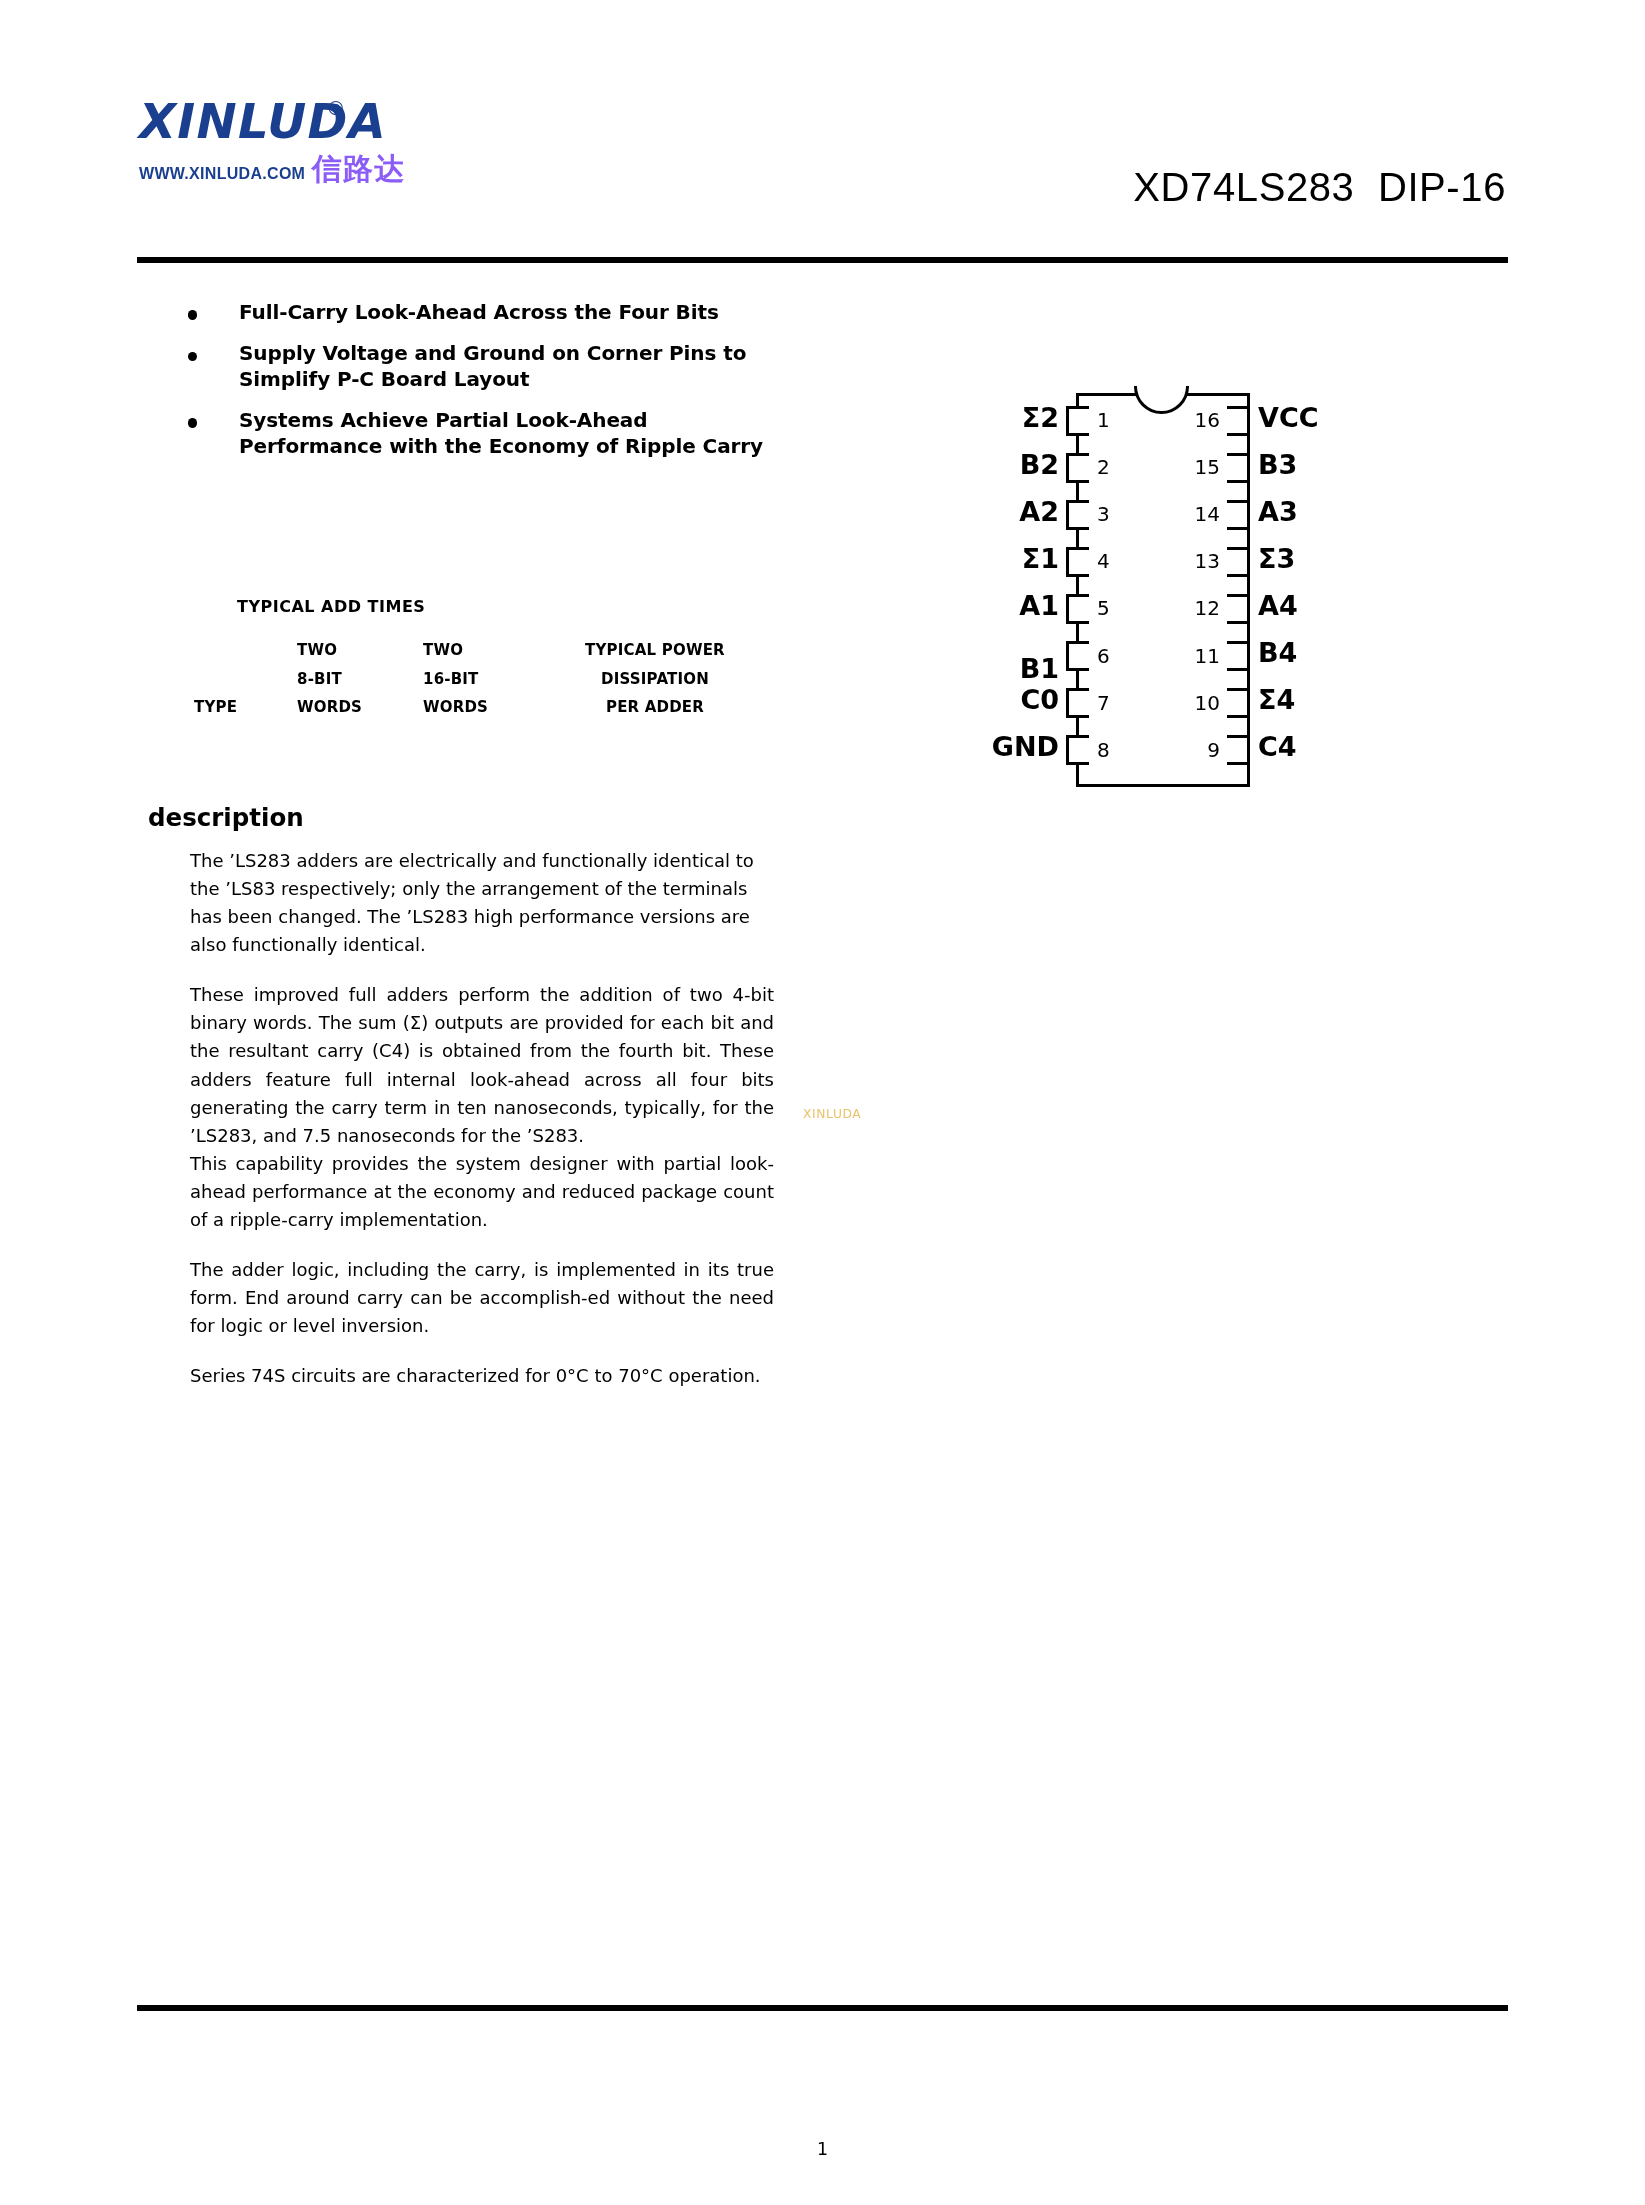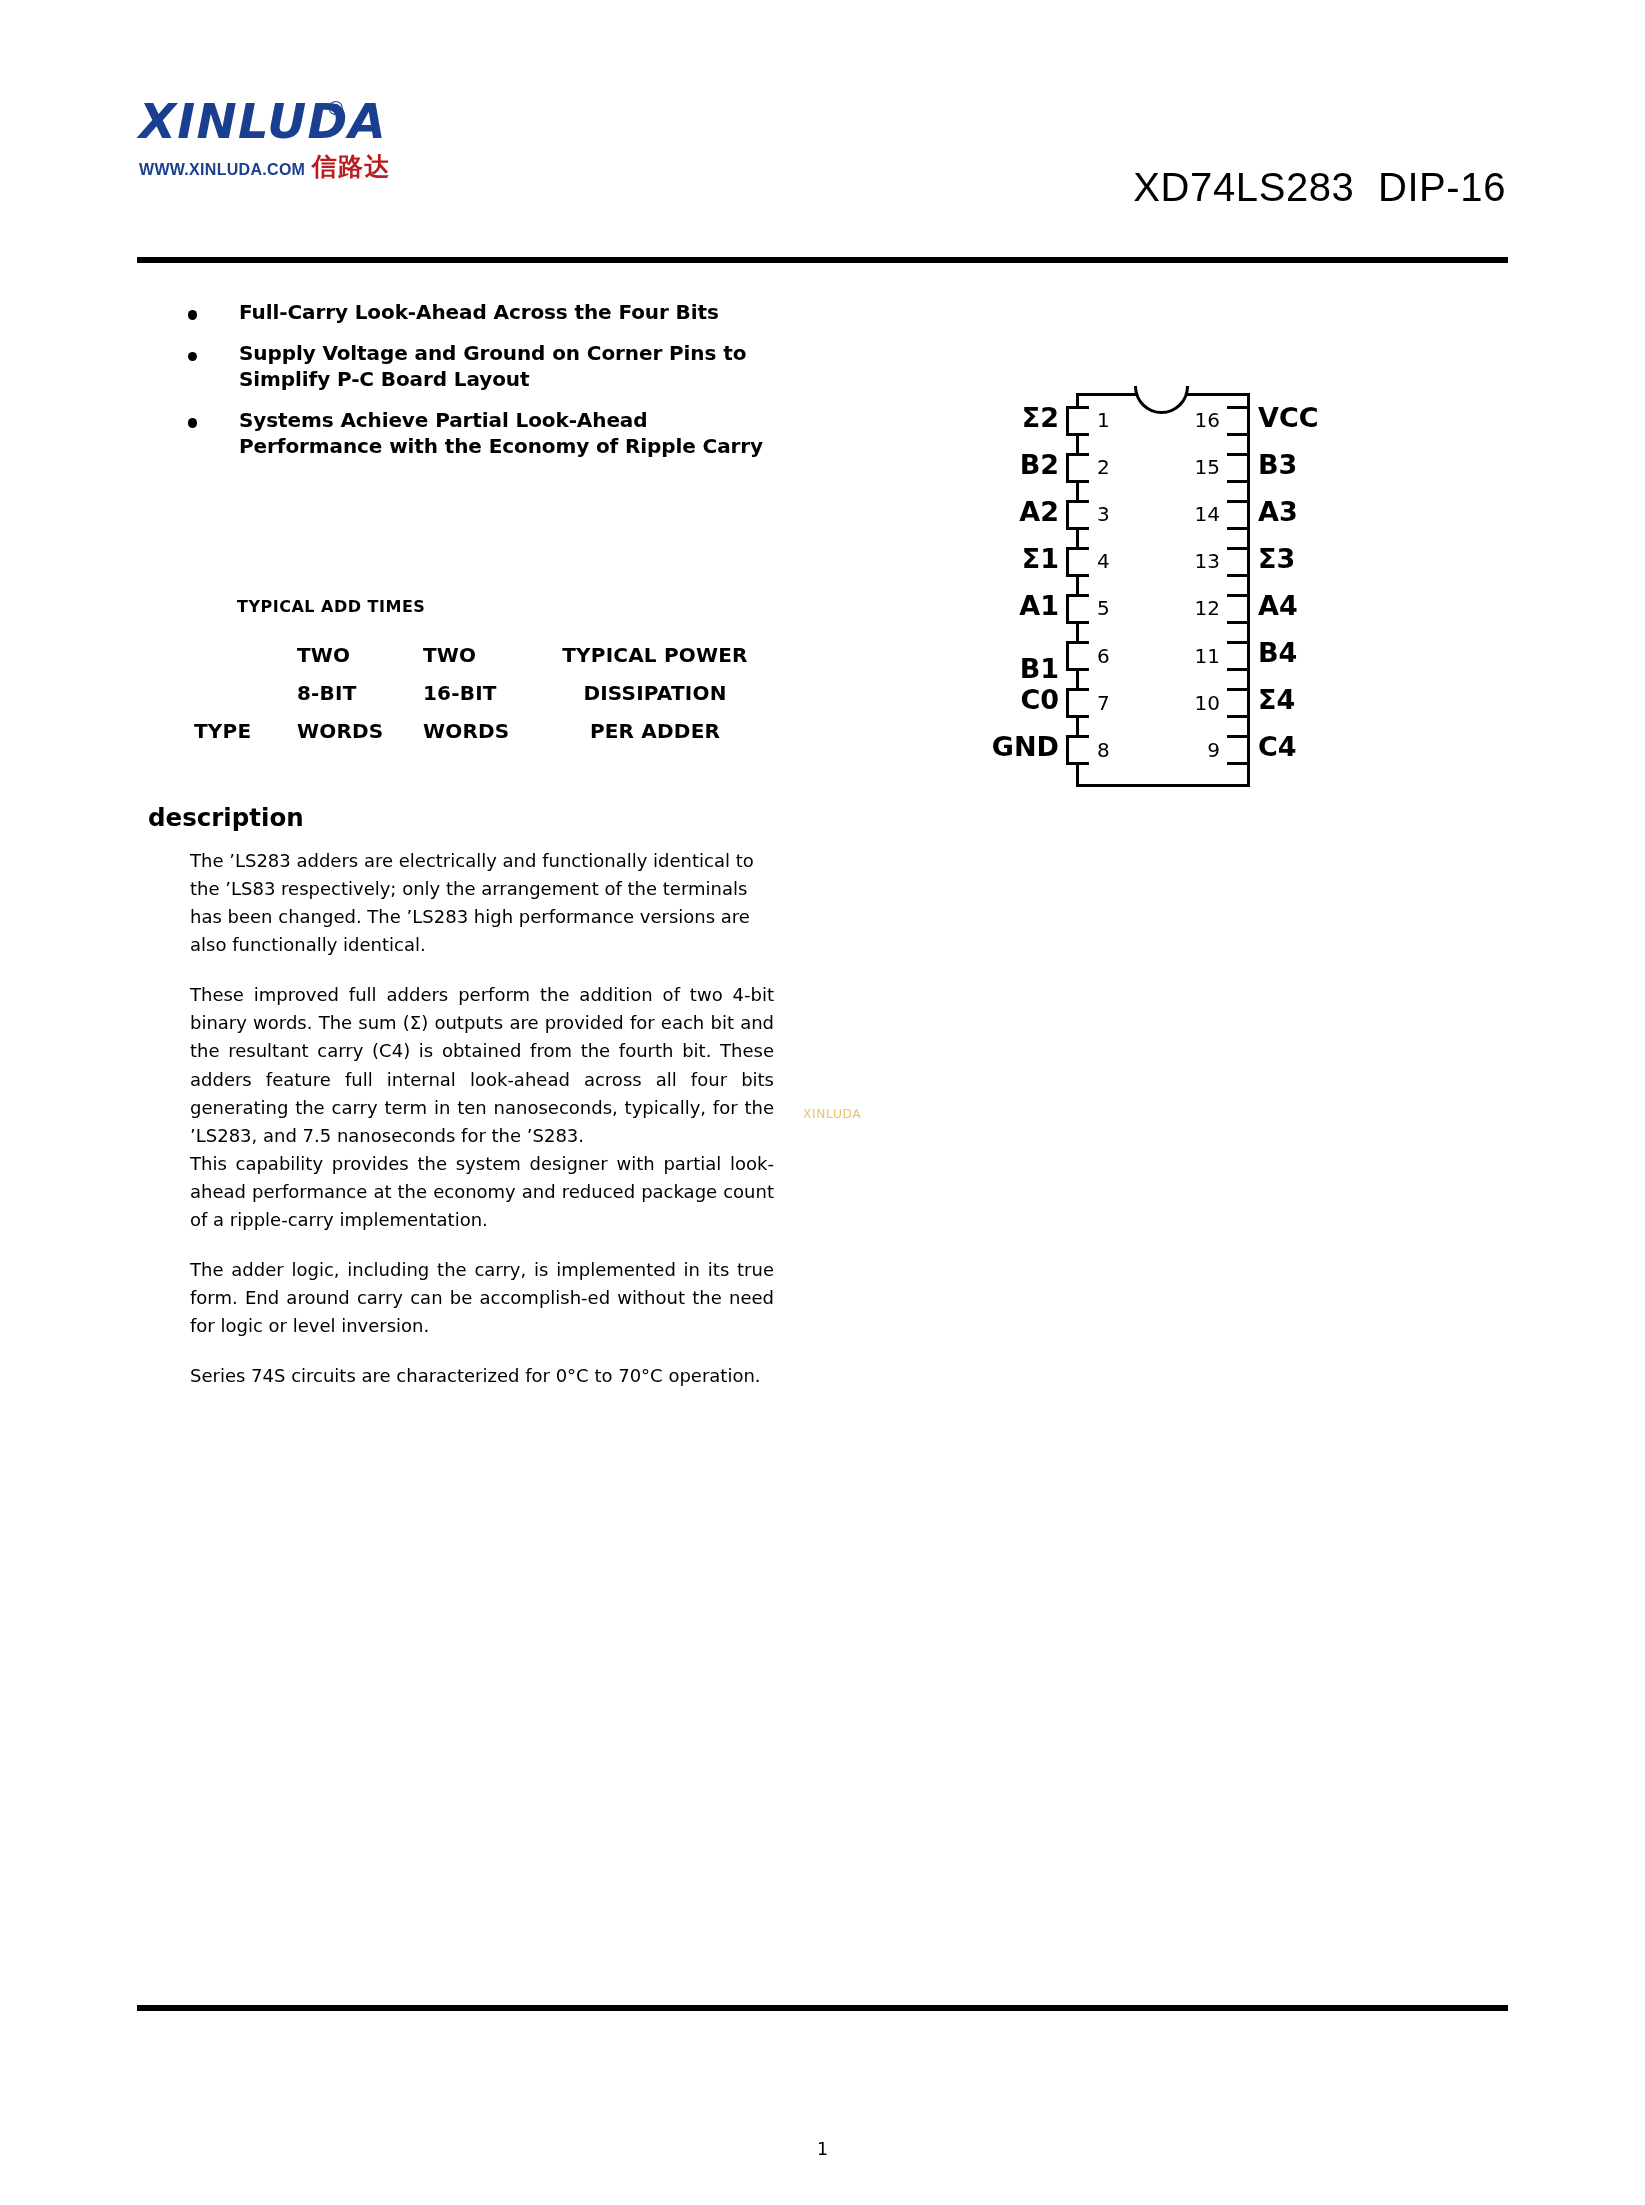--- a/index.html
+++ b/index.html
@@ -55,23 +55,23 @@
   .logo-url {
     font-family: "Liberation Sans", sans-serif;
     font-size: 16px;
     font-weight: bold;
     color: #1b3f8f;
     letter-spacing: 0.3px;
   }
   .logo-cn {
     margin-left: 6.5px;
     font-family: "DejaVu Sans", sans-serif;
-    font-size: 25px;
-    font-weight: bold;
-    color: #b91c1c;
+    font-size: 30px;
+    font-weight: bold;
+    color: #8b5cf6;
     letter-spacing: 1.3px;
     line-height: 1;
   }
 
   .part-title {
     position: absolute;
     right: 139px;
     top: 165px;
     font-family: "Liberation Sans", sans-serif;
     font-size: 40px;
@@ -137,21 +137,21 @@
     font-size: 16px;
     letter-spacing: 0.5px;
   }
   .tat-table {
     position: absolute;
     left: 194px;
     top: 636px;
     width: 581px;
     font-family: "DejaVu Sans", sans-serif;
     font-weight: bold;
-    font-size: 20px;
+    font-size: 15px;
     letter-spacing: 0.2px;
   }
   .tat-row {
     display: flex;
     line-height: 1.9;
   }
   .tat-c0 { width: 103px; }
   .tat-c1 { width: 126px; text-align: left;}
   .tat-c2 { width: 129px; text-align: left;}
   .tat-c3 { width: 206px; text-align: center;}

